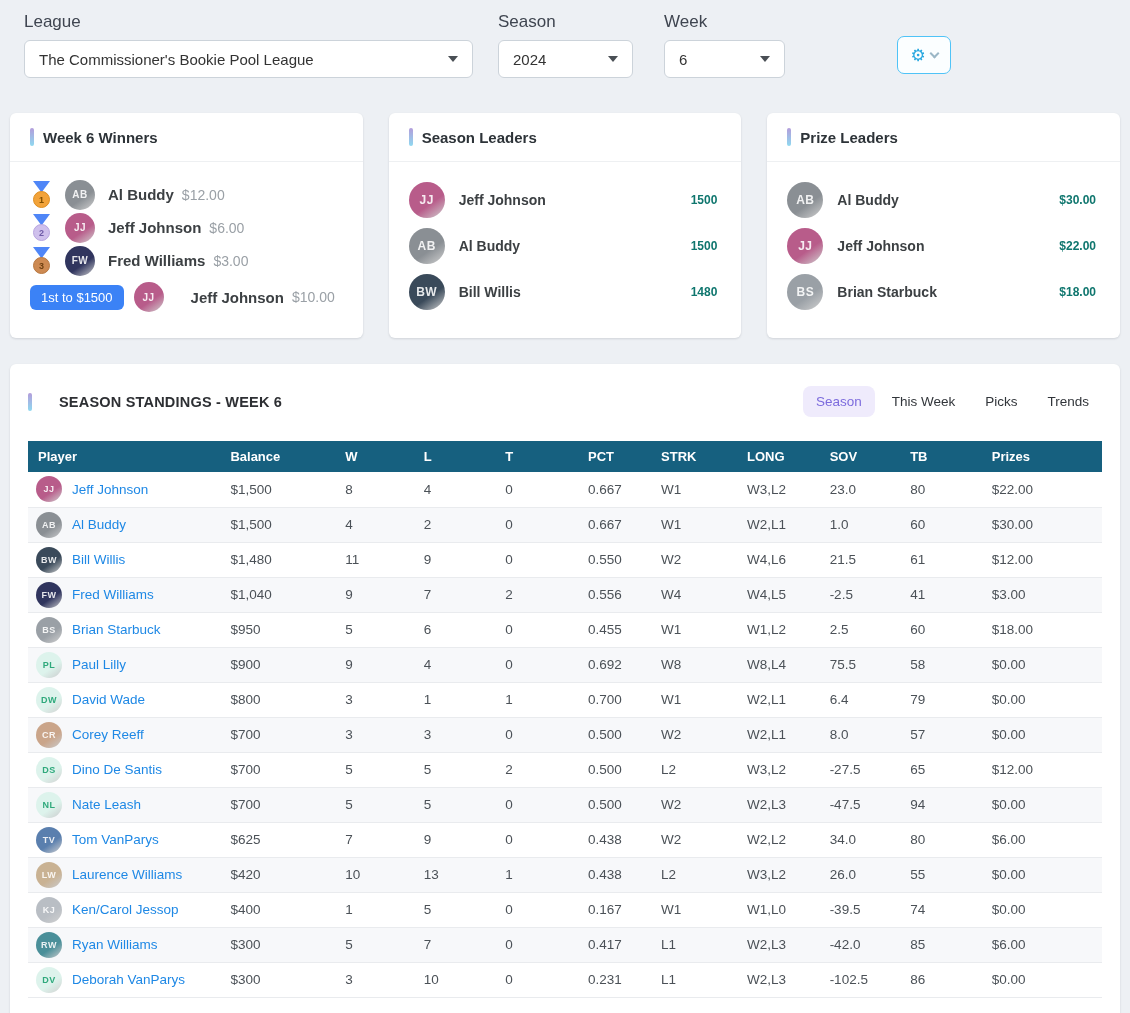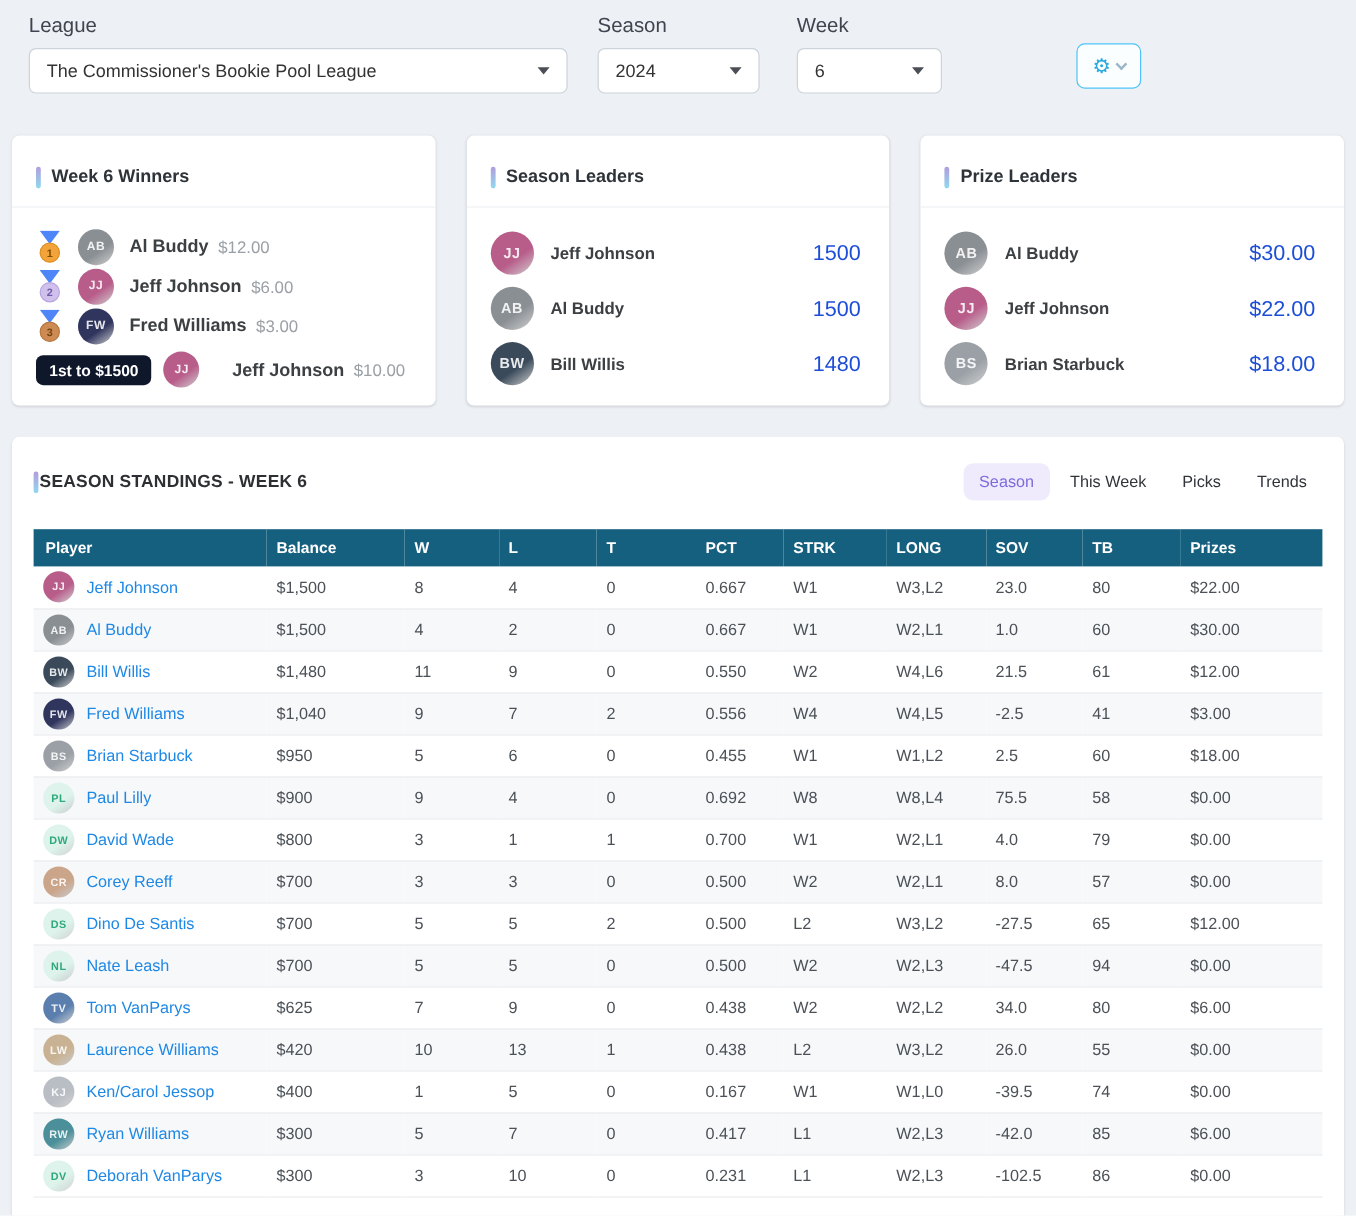--- a/index.html
+++ b/index.html
@@ -33,22 +33,22 @@
     width:7px; height:7px; border-right:2px solid #9bb7c6; border-bottom:2px solid #9bb7c6;
     transform:rotate(45deg); margin-top:-4px;
   }
   
   .cards { display:flex; gap:26px; margin:10px 10px 0; }
   .card {
     flex:1; height:225px; background:#fff; border-radius:6px;
     box-shadow:0 1px 2px rgba(16,24,40,.05), 0 1px 3px rgba(16,24,40,.08);
   }
   .card-head {
-    display:flex; align-items:flex-start; gap:9px;
-    padding:26px 20px 15px; border-bottom:1px solid #eef0f2;
+    display:flex; align-items:center; gap:9px;
+    padding:15px 20px 15px; border-bottom:1px solid #eef0f2;
   }
   .accent { width:4px; height:18px; border-radius:2px;
     background:linear-gradient(180deg,#b39ddb 0%,#8fd9f0 100%); flex:none; }
   .card-title { font-size:15px; font-weight:bold; color:#2d3338; }
   
   .avatar {
     border-radius:50%; display:flex; align-items:center; justify-content:center;
     font-weight:bold; flex:none; color:rgba(255,255,255,.88); letter-spacing:.5px;
   }
   .avatar.lg { width:36px; height:36px; font-size:12px; }
@@ -68,36 +68,36 @@
     display:flex; align-items:center; justify-content:center; font-size:9px; font-weight:bold;
   }
   .medal-1 .coin { background:#f2a33a; border:1px solid #de8e20; color:#7d4e00; }
   .medal-2 .coin { background:#cfc0ec; border:1px solid #b8a5e0; color:#6f5ba8; }
   .medal-3 .coin { background:#cd8a52; border:1px solid #b87840; color:#6e4012; }
   .winner-row .avatar { margin-left:12px; }
   .w-name { font-weight:bold; font-size:15px; color:#3c4043; margin-left:13px; }
   .w-amount { font-size:14px; color:#9aa0a6; margin-left:8px; }
   .milestone-row { display:flex; align-items:center; height:36px; margin-top:2px; }
   .badge-green {
-    background:#0f172a; color:#fff; font-size:13px; font-weight:bold;
+    background:#3b82f6; color:#fff; font-size:13px; font-weight:normal;
     padding:5px 11px; border-radius:6px; flex:none;
   }
   .milestone-row .avatar { margin-left:10px; }
   .milestone-row .w-name { margin-left:27px; }
   
   .leaders-body { padding:15px 24px 0 20px; }
   .leader-row { display:flex; align-items:center; height:46px; }
   .l-name { font-size:14px; font-weight:bold; color:#3c4043; margin-left:14px; }
-  .l-value { margin-left:auto; font-size:18px; font-weight:normal; color:#1d4ed8; }
+  .l-value { margin-left:auto; font-size:12px; font-weight:bold; color:#0f766e; }
   
   .standings {
     margin:26px 10px 0; background:#fff; border-radius:6px 6px 0 0; height:700px;
     box-shadow:0 1px 2px rgba(16,24,40,.05), 0 1px 3px rgba(16,24,40,.08);
   }
-  .standings-head { display:flex; align-items:center; gap:1px; padding:22px 18px 8px; }
+  .standings-head { display:flex; align-items:center; gap:27px; padding:22px 18px 8px; }
   .standings-title { font-size:14.5px; font-weight:bold; color:#2d2f33; letter-spacing:.2px; }
   .tabs { margin-left:auto; display:flex; align-items:center; gap:4px; }
   .tab { padding:8px 13px; font-size:13.5px; color:#31353a; cursor:pointer; border-radius:8px; }
   .tab.active { background:#efebfc; color:#7c6bdd; }
   .table-wrap { margin:16px 18px 0; }
   table { width:100%; border-collapse:collapse; table-layout:fixed; }
   thead th {
     background:#16607f; color:#fff; text-align:left; font-size:13px; font-weight:bold;
     height:31px; padding:0 8px;
   }
@@ -396,21 +396,21 @@
       <a class="player-link">David Wade</a>
     </span>
             </td>
     <td>$800</td>
     <td>3</td>
     <td>1</td>
     <td>1</td>
     <td>0.700</td>
     <td>W1</td>
     <td>W2,L1</td>
-    <td>4.0</td>
+    <td>6.4</td>
     <td>79</td>
     <td>$0.00</td>
   </tr>
 
   <tr>
     <td>
               <span class="player-cell">
       <span class="avatar sm" data-avatar-type="photo" style="background: linear-gradient(145deg, rgb(202, 165, 138) 60%, rgba(0, 0, 0, 0.18));">CR</span>
       <a class="player-link">Corey Reeff</a>
     </span>

